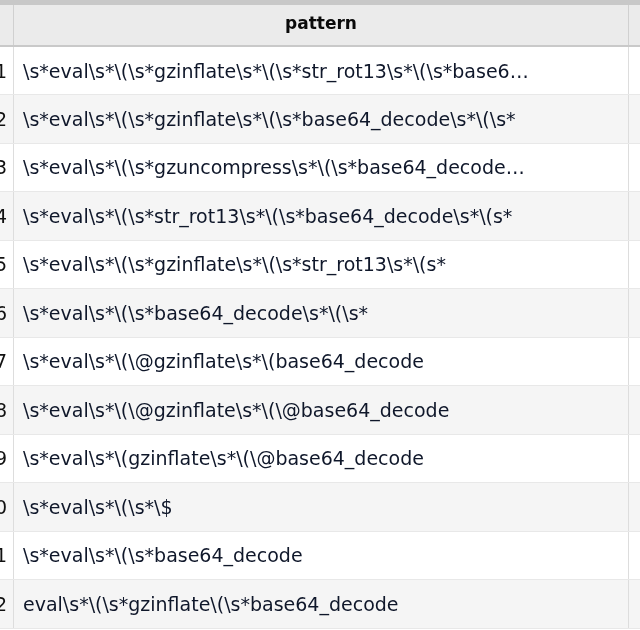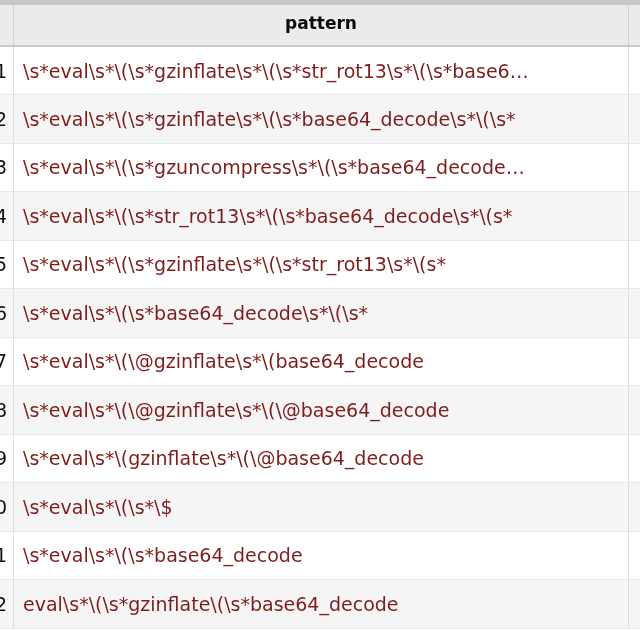--- a/index.html
+++ b/index.html
@@ -82,21 +82,21 @@
   }
   tbody tr.odd-row td {
     background: #f5f5f5;
   }
   tbody td {
     padding: 0;
     margin: 0;
     border-bottom: 1px solid #e8e8e8;
     vertical-align: middle;
     font-size: 19px;
-    color: #7f1d1d;
+    color: #0f172a;
     white-space: nowrap;
     overflow: hidden;
   }
   td.idx-cell {
     width: 37px;
     text-align: right;
     padding-right: 6px;
     border-right: 1px solid #dddddd;
     color: #111111;
   }

